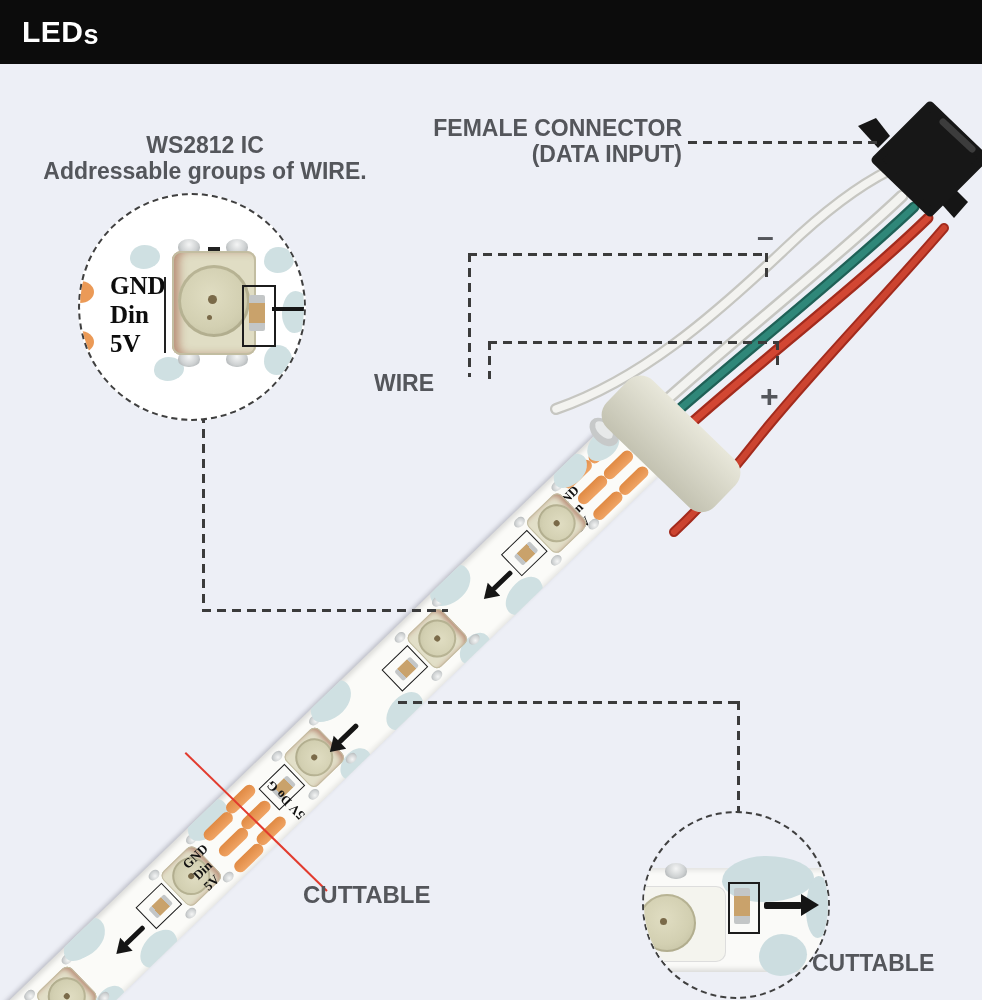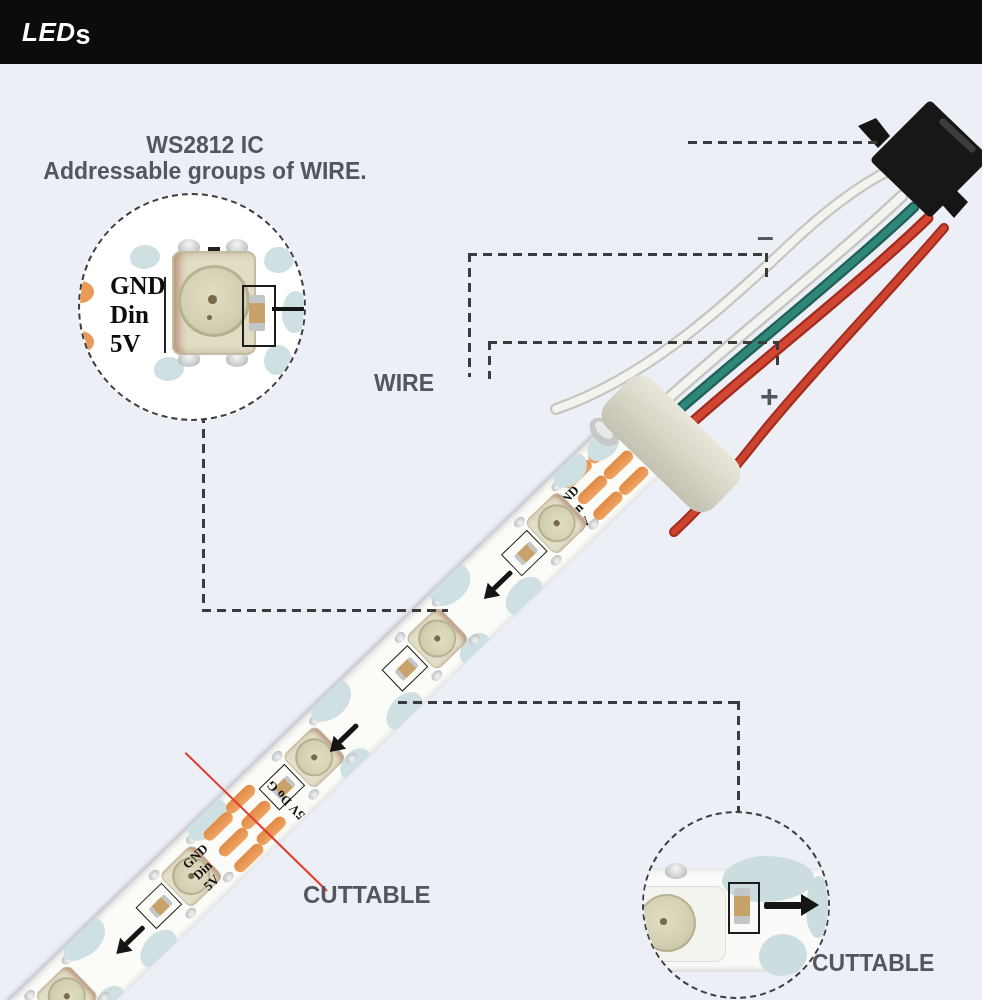--- a/index.html
+++ b/index.html
@@ -2,21 +2,21 @@
 <html><head>
 <meta charset="utf-8">
 <style>
   html,body{margin:0;padding:0;}
   .page{position:relative;width:1000px;height:1000px;background:#edeff6;overflow:hidden;
         font-family:"Liberation Sans",sans-serif;}
 
   
   .header{position:absolute;left:0;top:0;width:982px;height:64px;background:#0c0c0c;z-index:8;
           color:#fff;display:flex;align-items:center;padding-left:22px;box-sizing:border-box;}
-  .t-prefix,.t-rest{font-size:26px;font-weight:bold;letter-spacing:.5px;font-style:italic;}
+  .t-prefix,.t-rest{font-size:30px;font-weight:bold;letter-spacing:.5px;}
   .t-sub{font-size:27px;font-weight:bold;align-self:center;margin-top:6px;}
   .t-rest{margin-left:11px;}
   .gutter{position:absolute;left:982px;top:0;width:18px;height:1000px;background:#ffffff;z-index:9;}
 
   
   .ann{position:absolute;color:#54565b;font-weight:600;font-size:23px;line-height:1.12;z-index:7;}
   #ann-ws{left:40px;top:133px;width:330px;text-align:center;}
   #ann-fc{left:420px;top:116px;width:262px;text-align:right;}
   #ann-vw{left:374px;top:371px;}
   #ann-cut{left:303px;top:882px;font-size:24px;text-align:right;}
@@ -308,20 +308,24 @@
       <div class="bracket" style="left:84px;top:14px;width:28px;height:48px;border-width:2px;"></div>
       <div class="cap-v" style="left:90px;top:20px;"></div>
       <div class="arrow arrow-lg" style="left:120px;top:34px;width:38px;"></div>
     </div>
   </div>
 
   <div class="ann" id="ann-ws">
     <div>WS2812 IC</div>
     <div>Addressable groups of WIRE.</div>
   </div>
+  <div class="ann" id="ann-fc">
+    <div>FEMALE CONNECTOR</div>
+    <div>(DATA INPUT)</div>
+  </div>
   <div class="ann" id="ann-vw">
     <div>WIRE</div>
   </div>
   <div class="ann" id="ann-cut">CUTTABLE</div>
   <div class="ann" id="ann-dir">CUTTABLE</div>
   <div class="ann" id="ann-minus">–</div>
   <div class="ann" id="ann-plus">+</div>
 
   <div class="header">
     <span class="t-prefix">LED</span>

